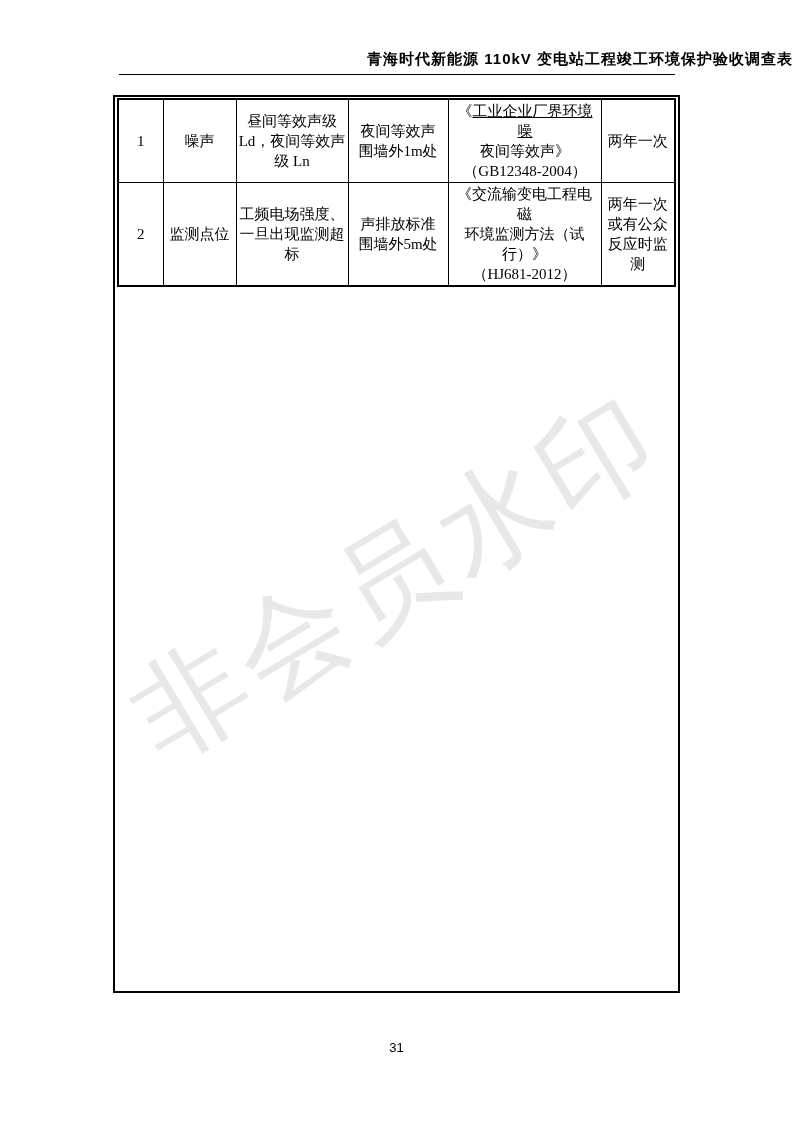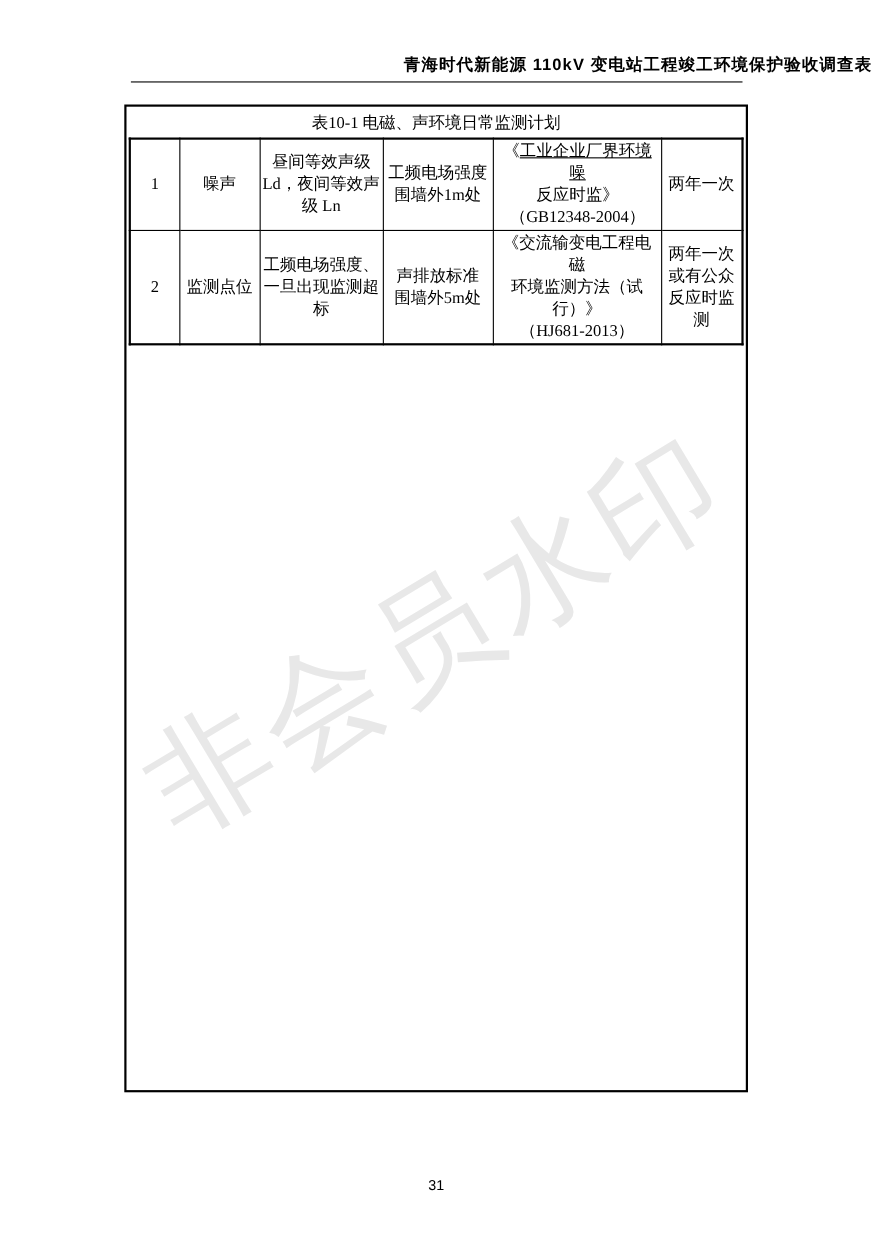--- a/index.html
+++ b/index.html
@@ -53,73 +53,72 @@
   .col-item { width:73px; }
   .col-ind  { width:112px; }
   .col-loc  { width:100px; }
   .col-meth { width:153px; }
   .col-freq { width:74px; }
   .pre-line { white-space:pre-line; }
   .method-left { text-align:left; padding-left:3px !important; }
   .u { text-decoration:underline; }
   .page-number {
     position:absolute; top:1040px; left:0; width:100%; text-align:center;
-    font-size:13px; font-family:"Liberation Sans","DejaVu Sans",sans-serif; z-index:2;margin-top:30px;
+    font-size:13px; font-family:"Liberation Sans","DejaVu Sans",sans-serif; z-index:2;
   }
 </style>
 </head>
 <body>
 
 <div class="watermark" style="color: rgb(232, 232, 232);">非会员水印</div>
 
 <div class="doc-header">青海时代新能源 110kV 变电站工程竣工环境保护验收调查表</div>
 <div class="header-rule"></div>
 
 <div class="content-box">
 
 
-  <div class="table-title">表10-1  电磁、声环境日常监测计划</div>
 
   <table class="monitor">
     <colgroup>
       <col class="col-no">
         <col class="col-item">
         <col class="col-ind">
       <col class="col-loc">
         <col class="col-meth">
         <col class="col-freq">
     </colgroup>
     <tbody>
 
       <tr class="row-1">
         <td>1</td>
         <td>噪声</td>
         <td class="pre-line">昼间等效声级
 Ld，夜间等效声
 级 Ln</td>
-        <td class="pre-line">工频电场强度
+        <td class="pre-line">夜间等效声
 围墙外1m处</td>
         <td class="method-left">
           <div><span>《</span><span class="u">工业企业厂界环境噪</span></div>
-          <div>反应时监》</div>
+          <div>夜间等效声》</div>
           <div>（GB12348-2004）</div>
         </td>
         <td>两年一次</td>
       </tr>
 
       <tr class="row-2">
         <td>2</td>
         <td>监测点位</td>
         <td class="pre-line">工频电场强度、
 一旦出现监测超标</td>
         <td class="pre-line">声排放标准
 围墙外5m处</td>
         <td class="pre-line">《交流输变电工程电磁
 环境监测方法（试行）》
-（HJ681-2013）</td>
+（HJ681-2012）</td>
         <td class="pre-line">两年一次
 或有公众
 反应时监
 测</td>
       </tr>
     </tbody>
   </table>
 
 </div>
 

